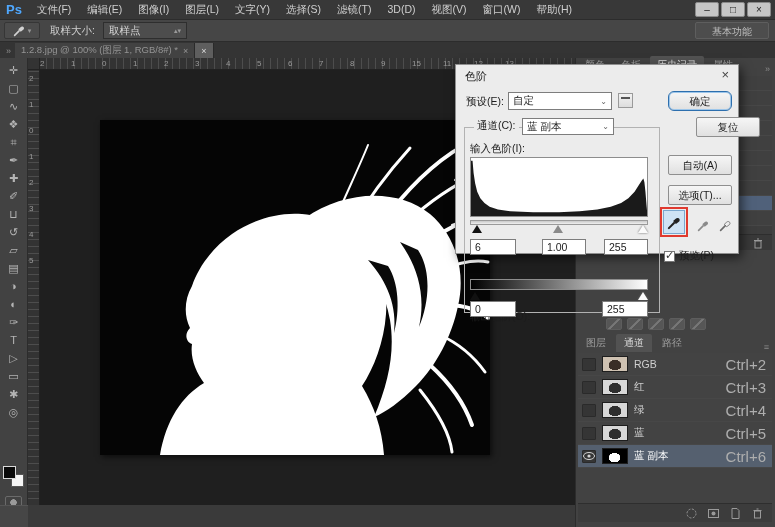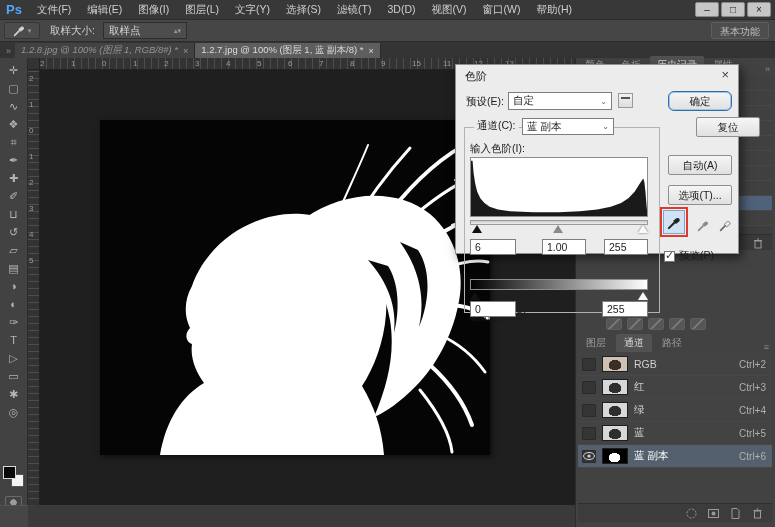--- a/index.html
+++ b/index.html
@@ -12,26 +12,26 @@
   .pslogo{color:#4fa8ff;font-weight:bold;font-size:13px;padding:0 8px 0 6px;}
   .menuitems{display:flex;gap:2px;}
   .menuitems span{color:#cfcfcf;font-size:10.5px;padding:2px 7px;cursor:default;}
   .winbtns{position:absolute;right:4px;top:2px;display:flex;gap:2px;}
   .winbtn{width:24px;height:15px;background:#c6c6c6;border:1px solid #8a8a8a;border-radius:2px;color:#222;font-size:10px;line-height:13px;text-align:center;}
 
   .optionsbar{left:0;top:20px;width:775px;height:22px;background:#464646;border-bottom:1px solid #2c2c2c;}
   .toolbox{position:absolute;left:4px;top:2px;width:36px;height:17px;border:1px solid #363636;border-radius:2px;display:flex;align-items:center;justify-content:center;gap:2px;background:#4c4c4c;}
   .optlabel{position:absolute;left:50px;top:4px;color:#cfcfcf;font-size:10.5px;}
   .optdrop{position:absolute;left:103px;top:2px;width:84px;height:17px;background:#4d4d4d;border:1px solid #2e2e2e;border-radius:0;color:#d5d5d5;font-size:10.5px;padding:1px 5px;display:flex;justify-content:space-between;align-items:center;}
-  .wsbtn{position:absolute;right:6px;top:2px;height:17px;background:#4d4d4d;border:1px solid #5e5e5e;border-radius:2px;color:#bdbdbd;font-size:10px;padding:2px 8px;}
+  .wsbtn{position:absolute;right:6px;top:2px;height:17px;background:#4d4d4d;border:1px solid #5e5e5e;border-radius:2px;color:#bdbdbd;font-size:10px;padding:2px 16px;}
 
   .tabbar{left:0;top:42px;width:775px;height:16px;background:#343434;display:flex;align-items:flex-end;}
   .tabchev{color:#8f8f8f;font-size:9px;padding:0 4px 2px 6px;}
   .doctab{height:15px;font-size:9.5px;padding:2px 6px;display:flex;gap:5px;align-items:center;border-right:1px solid #2a2a2a;}
-  .doctab.inactive{background:#424242;color:#949494;font-style:italic;}
+  .doctab.inactive{background:#424242;color:#949494;}
   .doctab.active{background:#5e5e5e;color:#dcdcdc;}
   .doctab .x{font-size:9px;color:inherit;}
 
   
   .toolbar{left:0;top:58px;width:28px;height:469px;background:#424242;border-right:1px solid #2c2c2c;}
   .toolcol{position:absolute;left:0;top:4px;width:27px;display:flex;flex-direction:column;align-items:center;gap:1px;}
   .toolcol span{color:#b4b4b4;font-size:11px;height:17px;line-height:17px;width:100%;text-align:center;}
   .swatches{position:absolute;left:3px;top:408px;width:22px;height:22px;}
   .fg{position:absolute;left:0;top:0;width:13px;height:13px;background:#0a0a0a;border:1px solid #d9d9d9;z-index:2;}
   .bg{position:absolute;left:8px;top:8px;width:13px;height:13px;background:#f5f5f5;border:1px solid #555;z-index:1;}
@@ -79,21 +79,21 @@
   .chlist{left:578px;top:353px;width:194px;height:115px;background:#3d3d3d;}
   .chrow{height:23px;display:flex;align-items:center;gap:6px;border-bottom:1px solid #474747;padding:0 6px 0 4px;background:#434343;}
   .chrow.sel{background:#55606f;}
   .eyewell{width:14px;height:13px;background:#353535;border:1px solid #2a2a2a;border-radius:1px;display:flex;align-items:center;justify-content:center;}
   .thumb{width:26px;height:16px;border:1px solid #1e1e1e;}
   .thumb.g{background:#d8d8d8;background-image:radial-gradient(ellipse 45% 62% at 50% 58%,#2e2e2e 0 58%,transparent 60%);}
   .thumb.rgb{background:#cfc2b2;background-image:radial-gradient(ellipse 45% 62% at 50% 58%,#3a2e26 0 58%,transparent 60%);}
   .thumb.mask{background:#000;background-image:radial-gradient(ellipse 42% 58% at 48% 62%,#fff 0 56%,transparent 58%);}
   .chlabel{color:#cfcfcf;font-size:10.5px;}
   .chrow.sel .chlabel{color:#fff;}
-  .chshort{margin-left:auto;color:#aeaeae;font-size:10px;}
+  .chshort{margin-left:auto;color:#aeaeae;font-size:15px;}
   .chfooter{left:578px;top:503px;width:194px;height:19px;background:#3c3c3c;border-top:1px solid #2e2e2e;display:flex;justify-content:flex-end;align-items:center;gap:9px;padding-right:8px;}
 
   
   .dialog{left:455px;top:64px;width:284px;height:190px;background:#ececec;border:1px solid #8f8f8f;box-shadow:3px 4px 10px rgba(0,0,0,.55);z-index:20;}
   .dlg-title{position:absolute;left:9px;top:4px;font-size:11px;color:#1c1c1c;}
   .dlg-close{position:absolute;right:9px;top:2px;font-size:13px;color:#444;}
   .dlg-label{position:absolute;font-size:10.5px;color:#1c1c1c;}
   .dlg-drop{position:absolute;background:#fff;border:1px solid #7d7d7d;font-size:10.5px;color:#1c1c1c;display:flex;justify-content:space-between;align-items:center;padding:0 4px;}
   .dlg-drop .ar{color:#666;font-size:8px;}
   .presetbtn{position:absolute;left:162px;top:28px;width:15px;height:15px;border:1px solid #9a9a9a;background:linear-gradient(#f2f2f2,#ddd);}
@@ -161,21 +161,20 @@
     <div class="wsbtn">基本功能</div>
   </div>
 
   <div class="abs tabbar">
     <span class="tabchev">»</span>
     <div class="doctab inactive">
       <span>1.2.8.jpg @ 100% (图层 1, RGB/8#) *</span>
       <span class="x">×</span>
     </div>
     <div class="doctab active">
-      <span>1.2.7.jpg @ 100% (图层 1, 蓝 副本/8) *</span>
       <span class="x">×</span>
     </div>
   </div>
 
   <div class="abs toolbar">
     <div class="toolcol">
 
     <span>✛</span>
         <span>▢</span>
         <span>∿</span>

